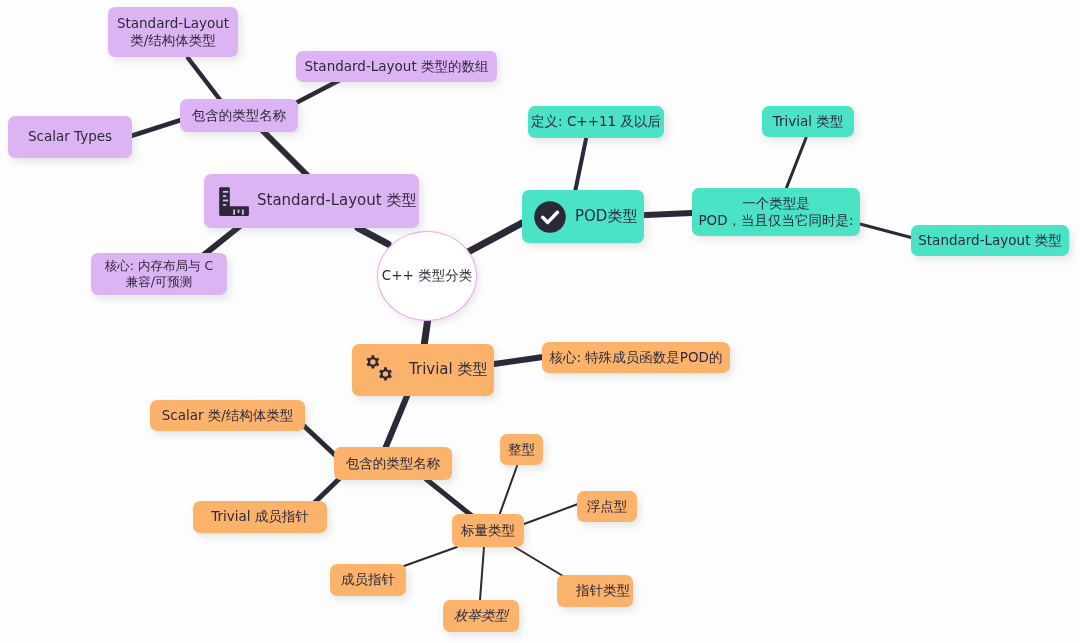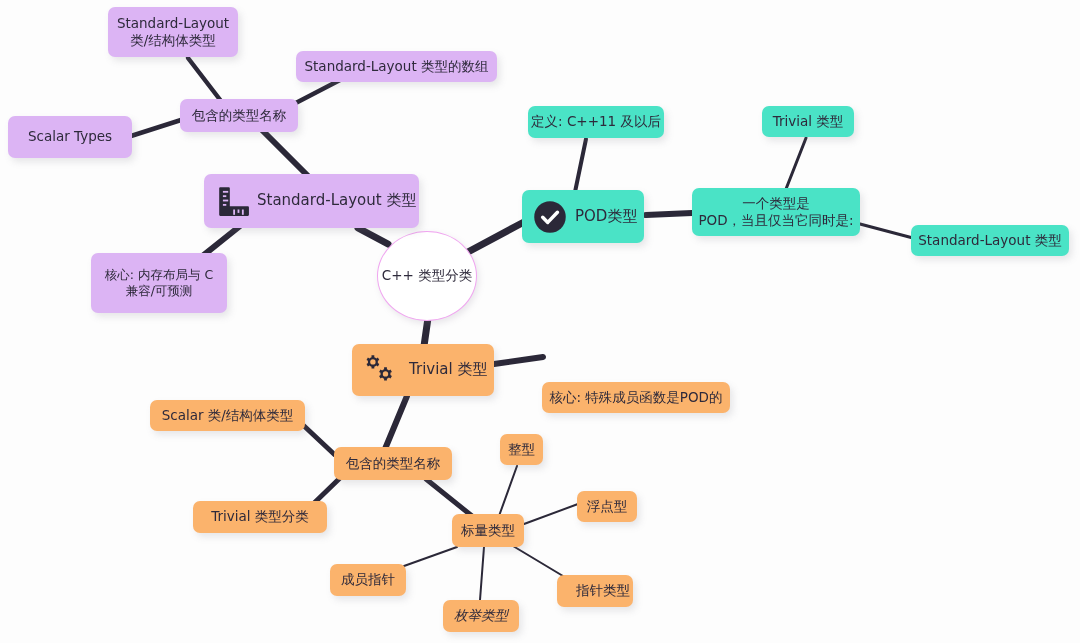--- a/index.html
+++ b/index.html
@@ -117,21 +117,21 @@
           <rect x="6.5" y="18.8" width="3.2" height="1.7"></rect>
           <rect x="16.2" y="24" width="1.7" height="5"></rect>
           <rect x="20.3" y="24" width="1.7" height="3.2"></rect>
           <rect x="24.4" y="24" width="1.7" height="5"></rect>
         </g>
       </svg>
     </span>
     <span class="label">Standard-Layout 类型</span>
   </div>
 
-  <div class="node purple sz-sm" style="left:91px; top:253px; width:136px; height:60px;">
+  <div class="node purple sz-sm" style="left:91px; top:253px; width:136px; height:42px;">
     <span class="label">核心: 内存布局与 C
 兼容/可预测</span>
   </div>
 
   <div class="node purple sz-md" style="left:180px; top:99px; width:118px; height:33px;">
     <span class="label">包含的类型名称</span>
   </div>
 
   <div class="node purple sz-md" style="left:108px; top:7px; width:130px; height:50px;">
     <span class="label">Standard-Layout
@@ -182,34 +182,34 @@
         </g>
         <g>
           <path d="M13.6 4.6 l1.5 -0.9 l-1.4 -2.4 l-1.6 0.9 a7 7 0 0 0 -2 -1.2 l0 -1.9 l-2.8 0 l0 1.9 a7 7 0 0 0 -2 1.2 l-1.6 -0.9 l-1.4 2.4 l1.5 0.9 a7 7 0 0 0 0 2.3 l-1.5 0.9 l1.4 2.4 l1.6 -0.9 a7 7 0 0 0 2 1.2 l0 1.9 l2.8 0 l0 -1.9 a7 7 0 0 0 2 -1.2 l1.6 0.9 l1.4 -2.4 l-1.5 -0.9 a7 7 0 0 0 0 -2.3 z" transform="translate(14.8,16.2)"></path>
           <circle cx="23.5" cy="21.9" r="2.7" fill="#fbb36c"></circle>
         </g>
       </svg>
     </span>
     <span class="label">Trivial 类型</span>
   </div>
 
-  <div class="node orange sz-md" style="left:542px; top:342px; width:188px; height:31px;margin-top:40px;">
+  <div class="node orange sz-md" style="left:542px; top:342px; width:188px; height:31px;">
     <span class="label">核心: 特殊成员函数是POD的</span>
   </div>
 
   <div class="node orange sz-md" style="left:334px; top:447px; width:118px; height:33px;">
     <span class="label">包含的类型名称</span>
   </div>
 
   <div class="node orange sz-md" style="left:150px; top:400px; width:155px; height:31px;">
     <span class="label">Scalar 类/结构体类型</span>
   </div>
 
   <div class="node orange sz-md" style="left:193px; top:501px; width:134px; height:32px;">
-    <span class="label">Trivial 类型分类</span>
+    <span class="label">Trivial 成员指针</span>
   </div>
 
   <div class="node orange sz-md" style="left:452px; top:514px; width:72px; height:33px;">
     <span class="label">标量类型</span>
   </div>
 
   <div class="node orange sz-md" style="left:500px; top:434px; width:43px; height:31px;">
     <span class="label">整型</span>
   </div>
 

